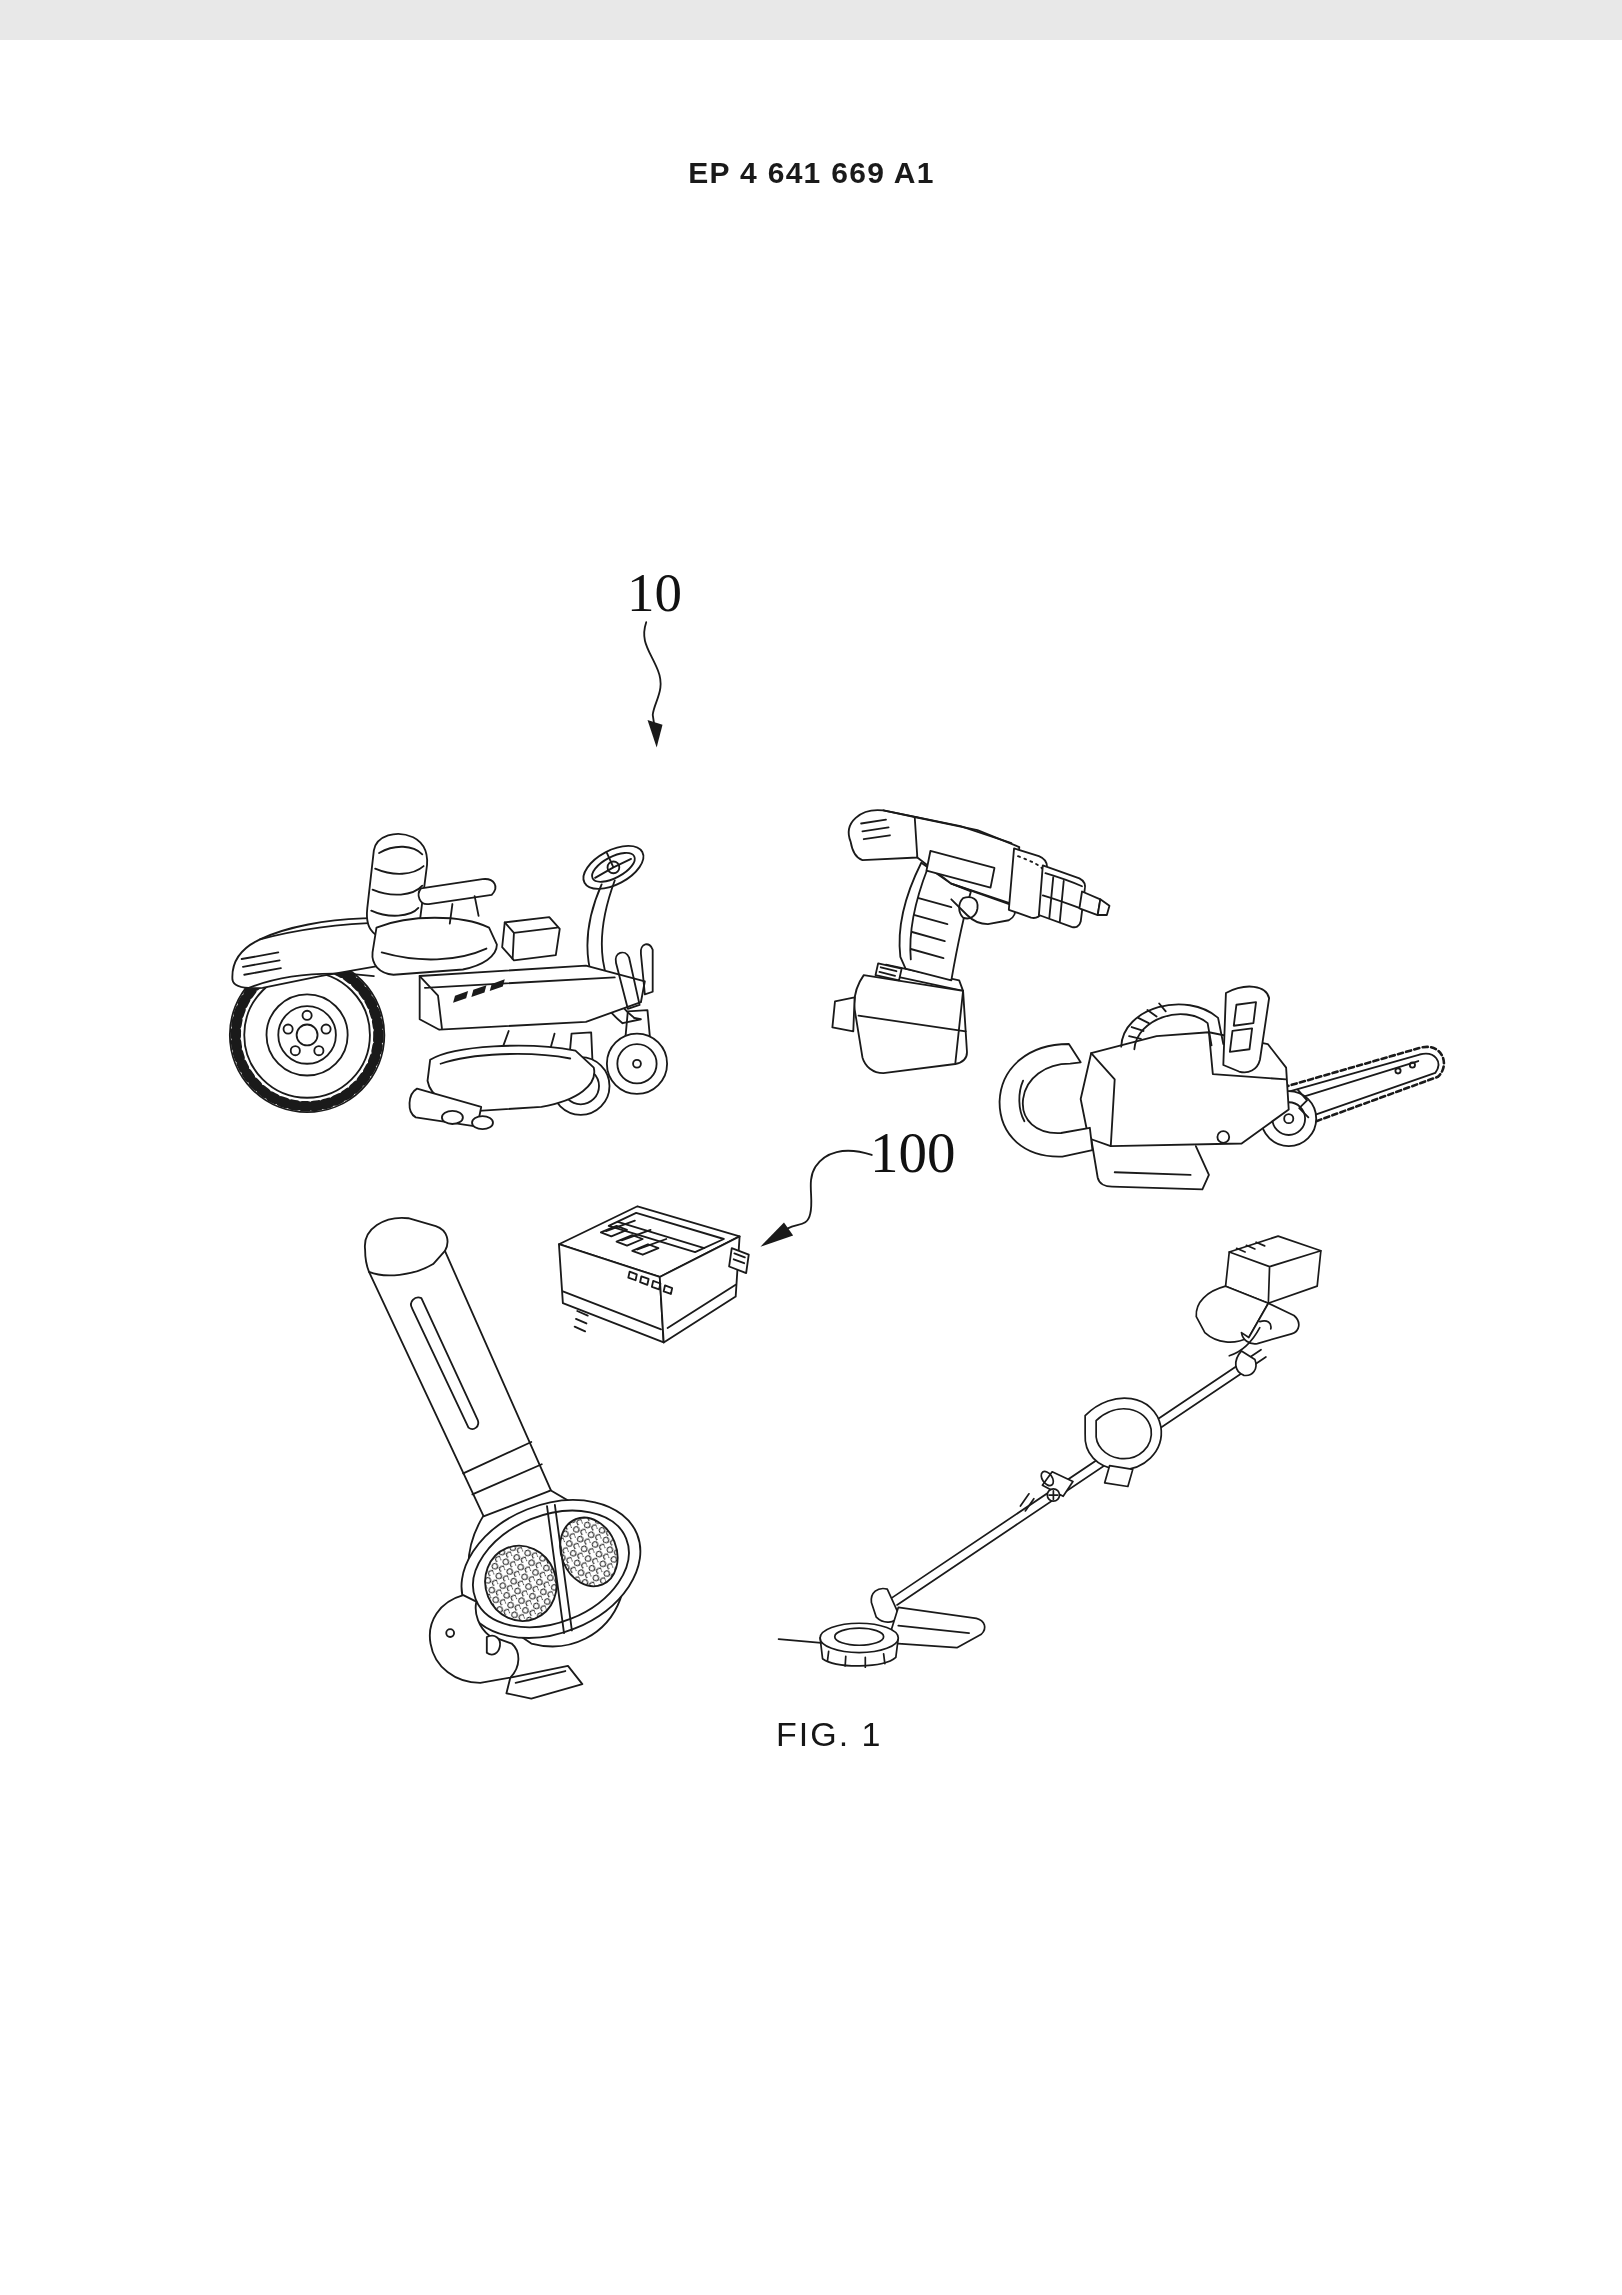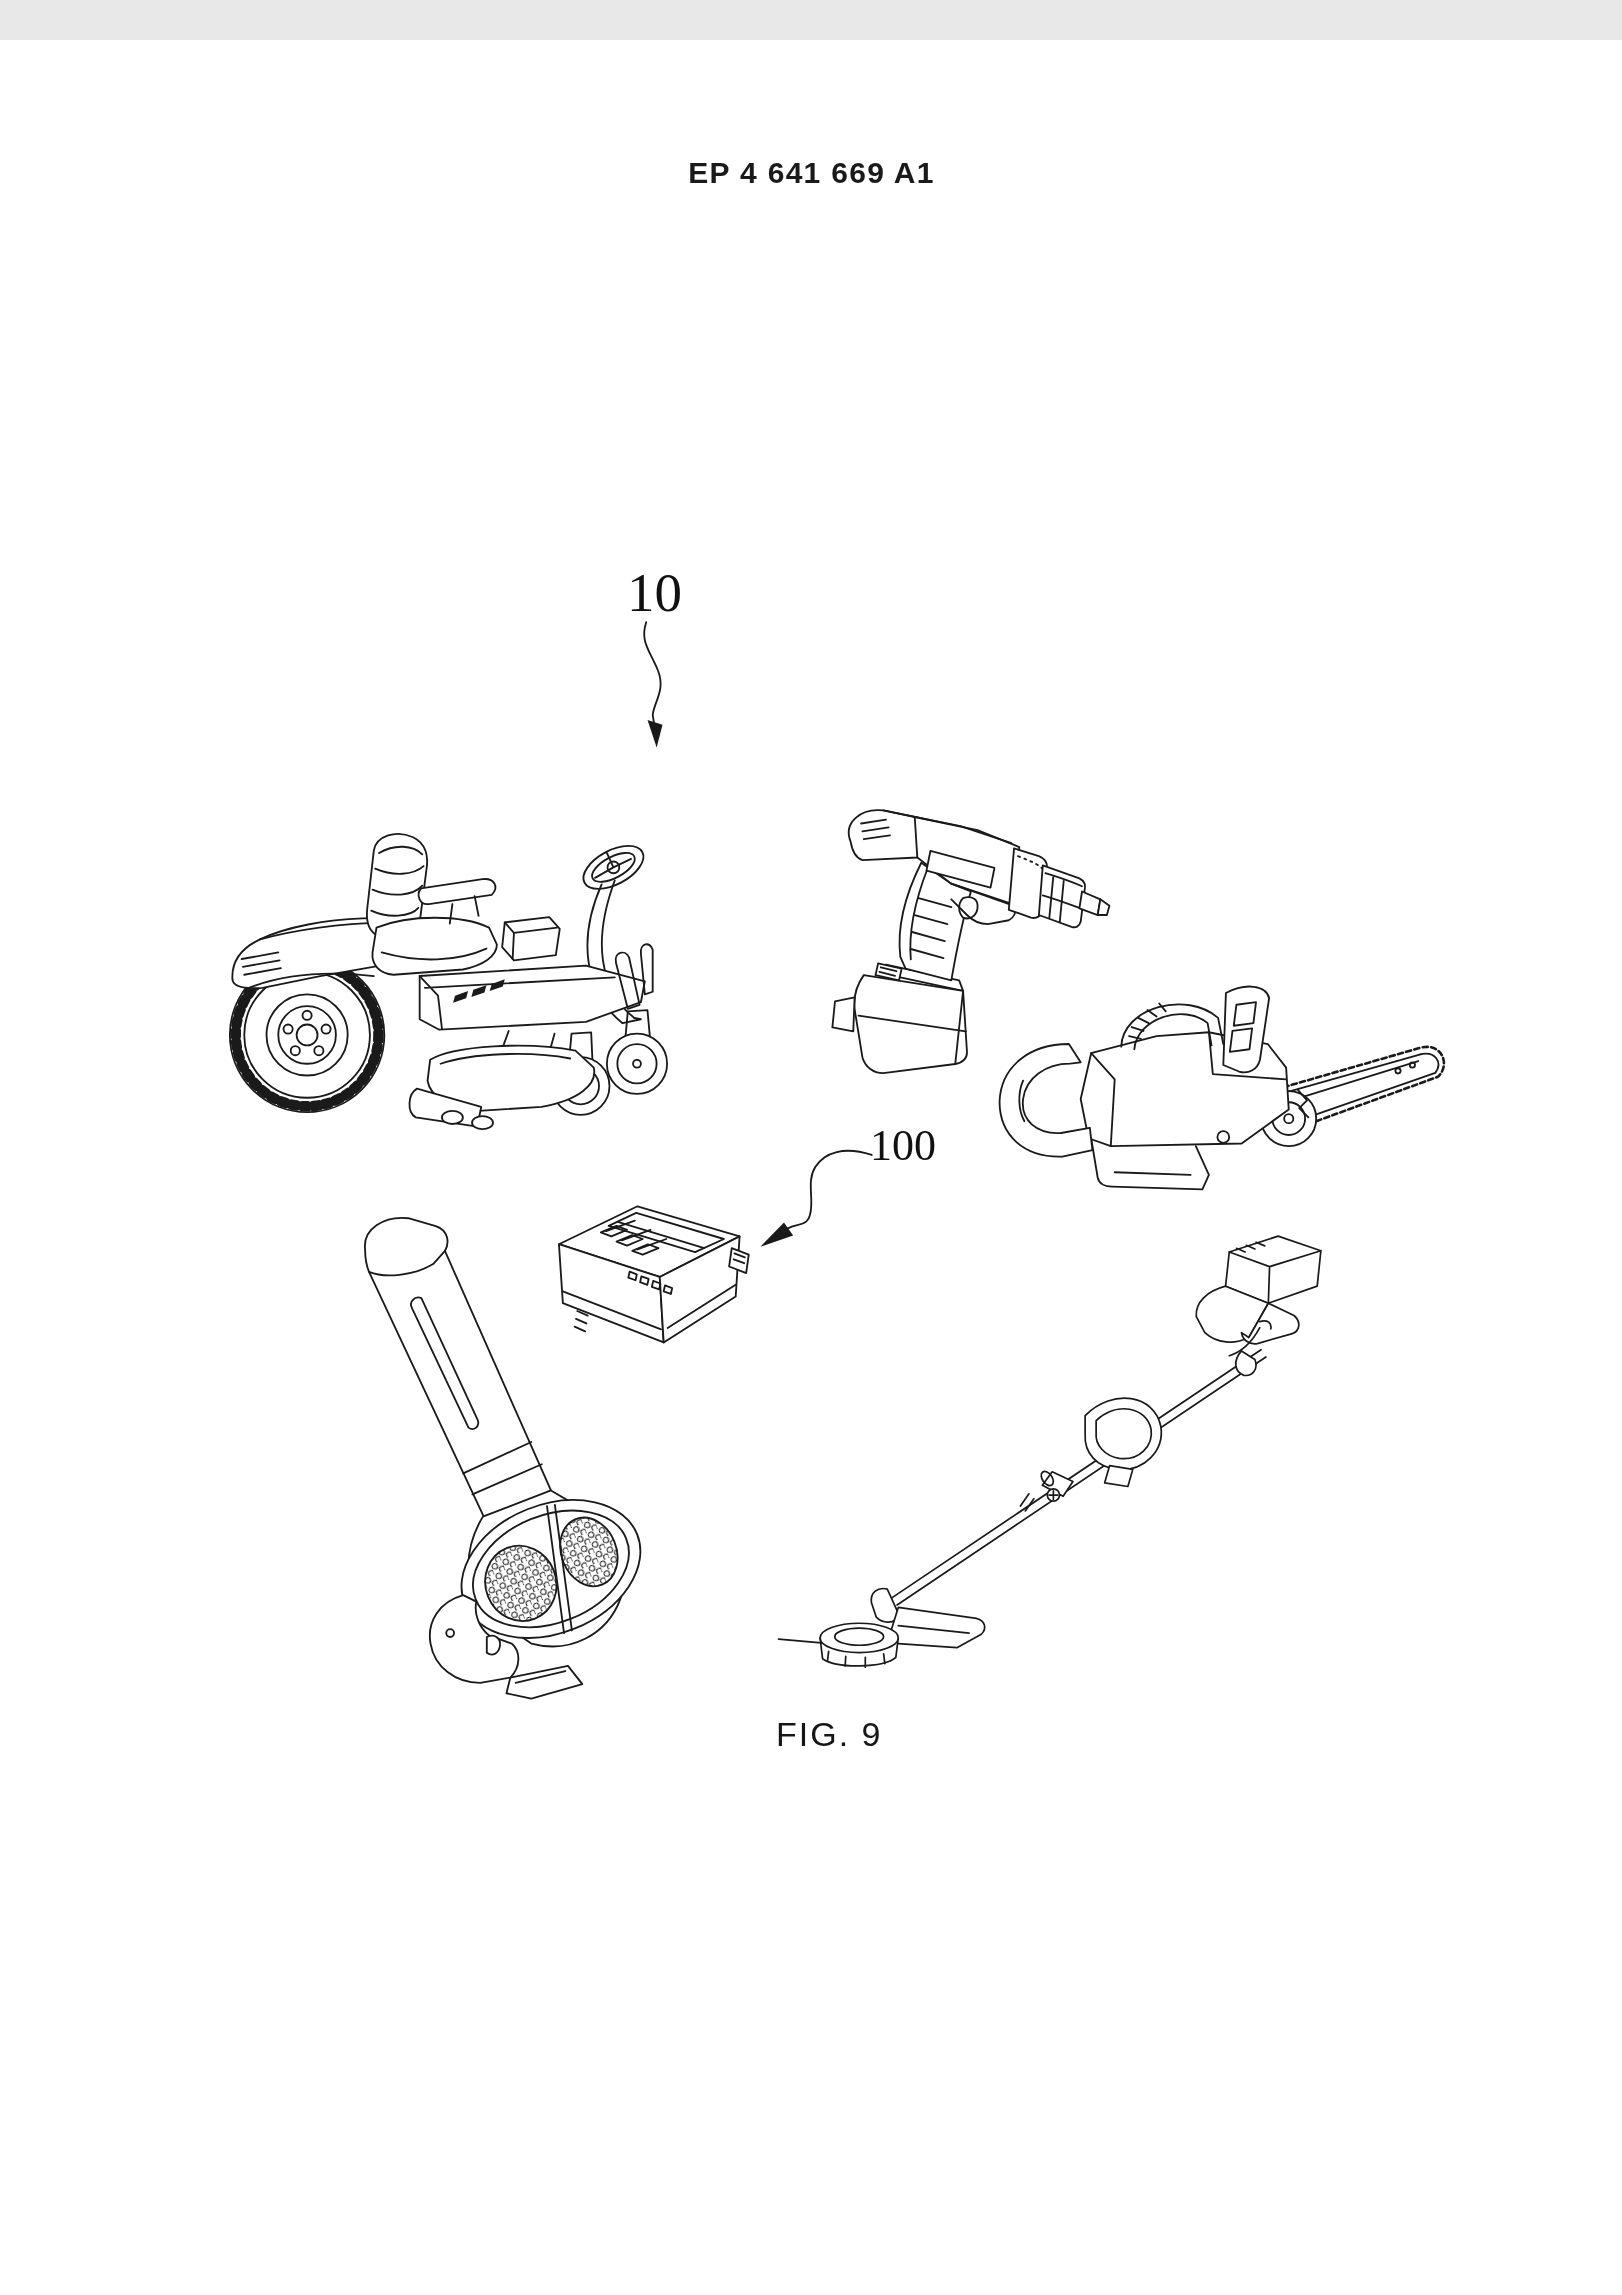--- a/index.html
+++ b/index.html
@@ -17,21 +17,21 @@
     text-align:center;
     font-size:30px;font-weight:bold;letter-spacing:1.3px;
   }
   .ref{
     position:absolute;
     font-family:"Liberation Serif",serif;
     font-weight:normal;color:#111;
     line-height:1;
   }
   .ref10{left:627px;top:525px;font-size:55px;}
-  .ref100{left:870px;top:1084px;font-size:44px;}
+  .ref100{left:870px;top:1084px;font-size:57px;}
   .figcap{
     position:absolute;left:776px;top:1675px;
     font-size:34px;letter-spacing:2px;color:#161616;
   }
   .pagenum{
     position:absolute;top:2182px;left:0;width:100%;
     text-align:center;
     font-size:25px;font-weight:bold;
   }
   svg{position:absolute;overflow:visible;}
@@ -299,16 +299,16 @@
         <path d="M214,648 L330,660"></path>
         <path class="w" d="M86,668 L90,702 C112,718 190,718 210,700 L214,668 Z"></path>
         <ellipse class="w" cx="150" cy="668" rx="64" ry="24"></ellipse>
         <ellipse cx="150" cy="666" rx="40" ry="14"></ellipse>
         <path d="M100,690 L98,706 M128,698 L127,714 M160,700 L160,716 M190,694 L192,710"></path>
         <path d="M88,676 L18,670"></path>
       </g>
     </g>
   </svg>
 
-  <div class="figcap">FIG. 9</div>
+  <div class="figcap">FIG. 1</div>
 
 </div>
 
 
 </body></html>

